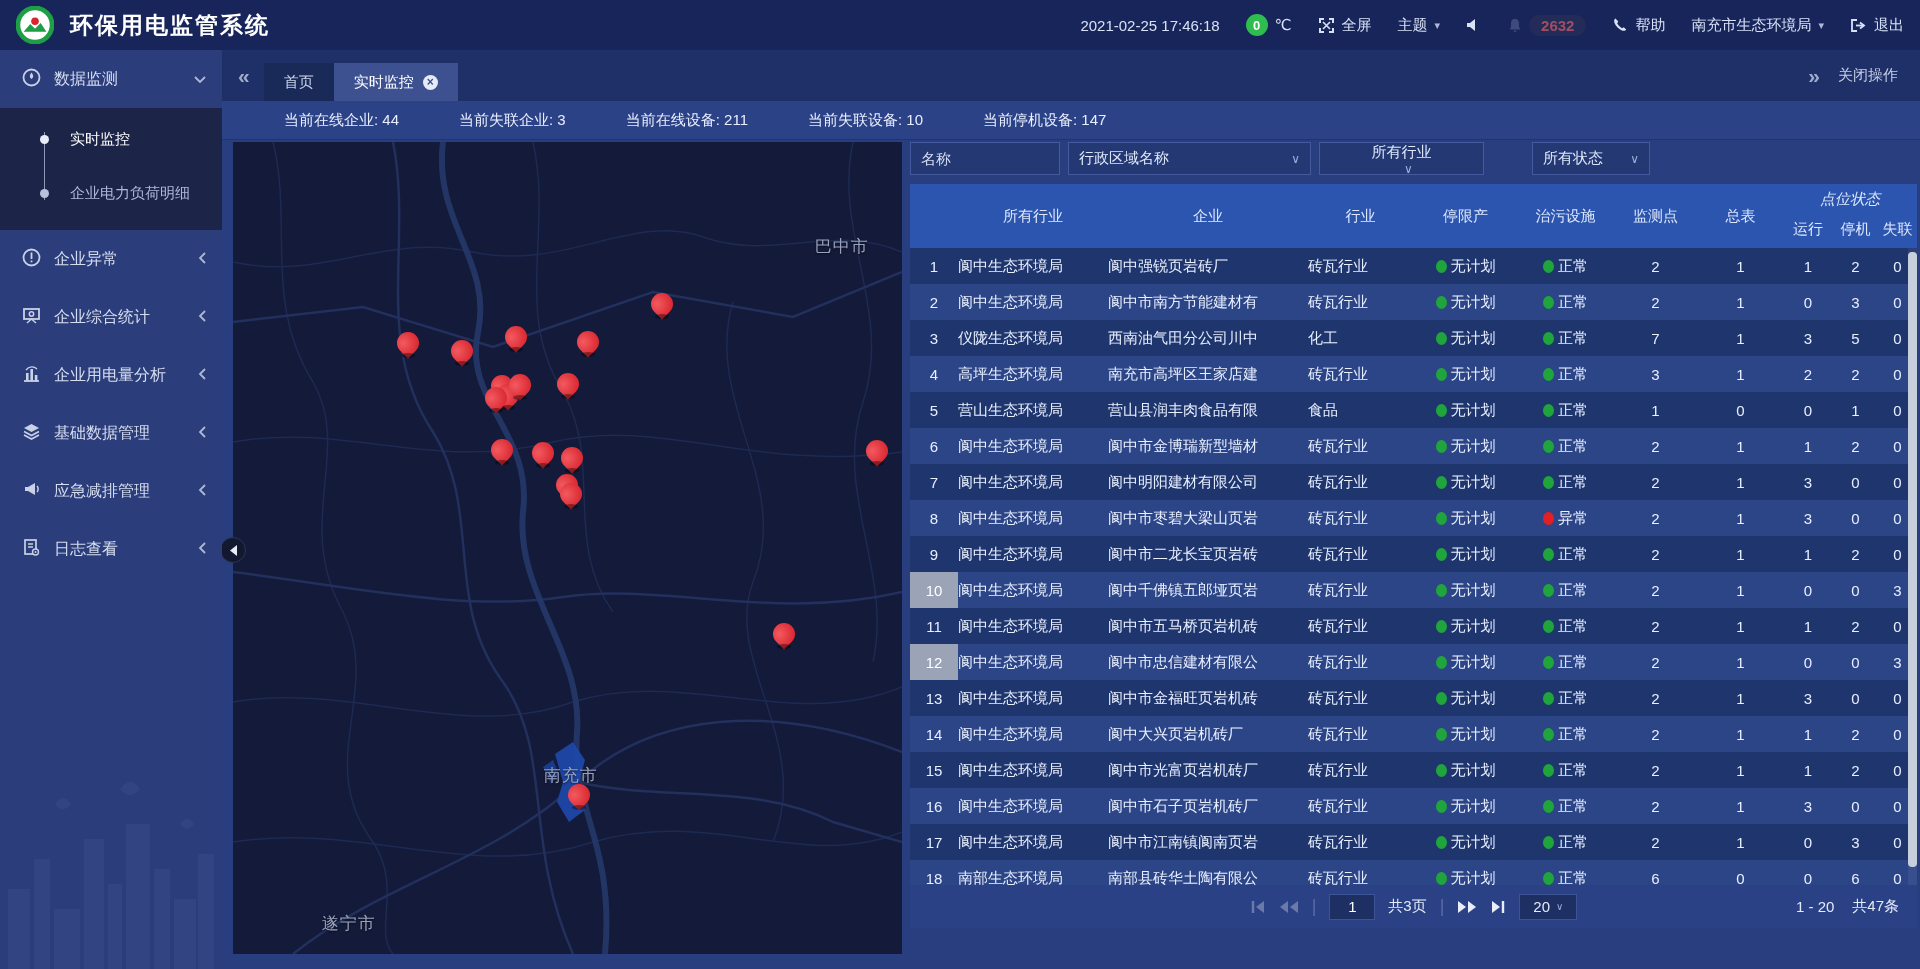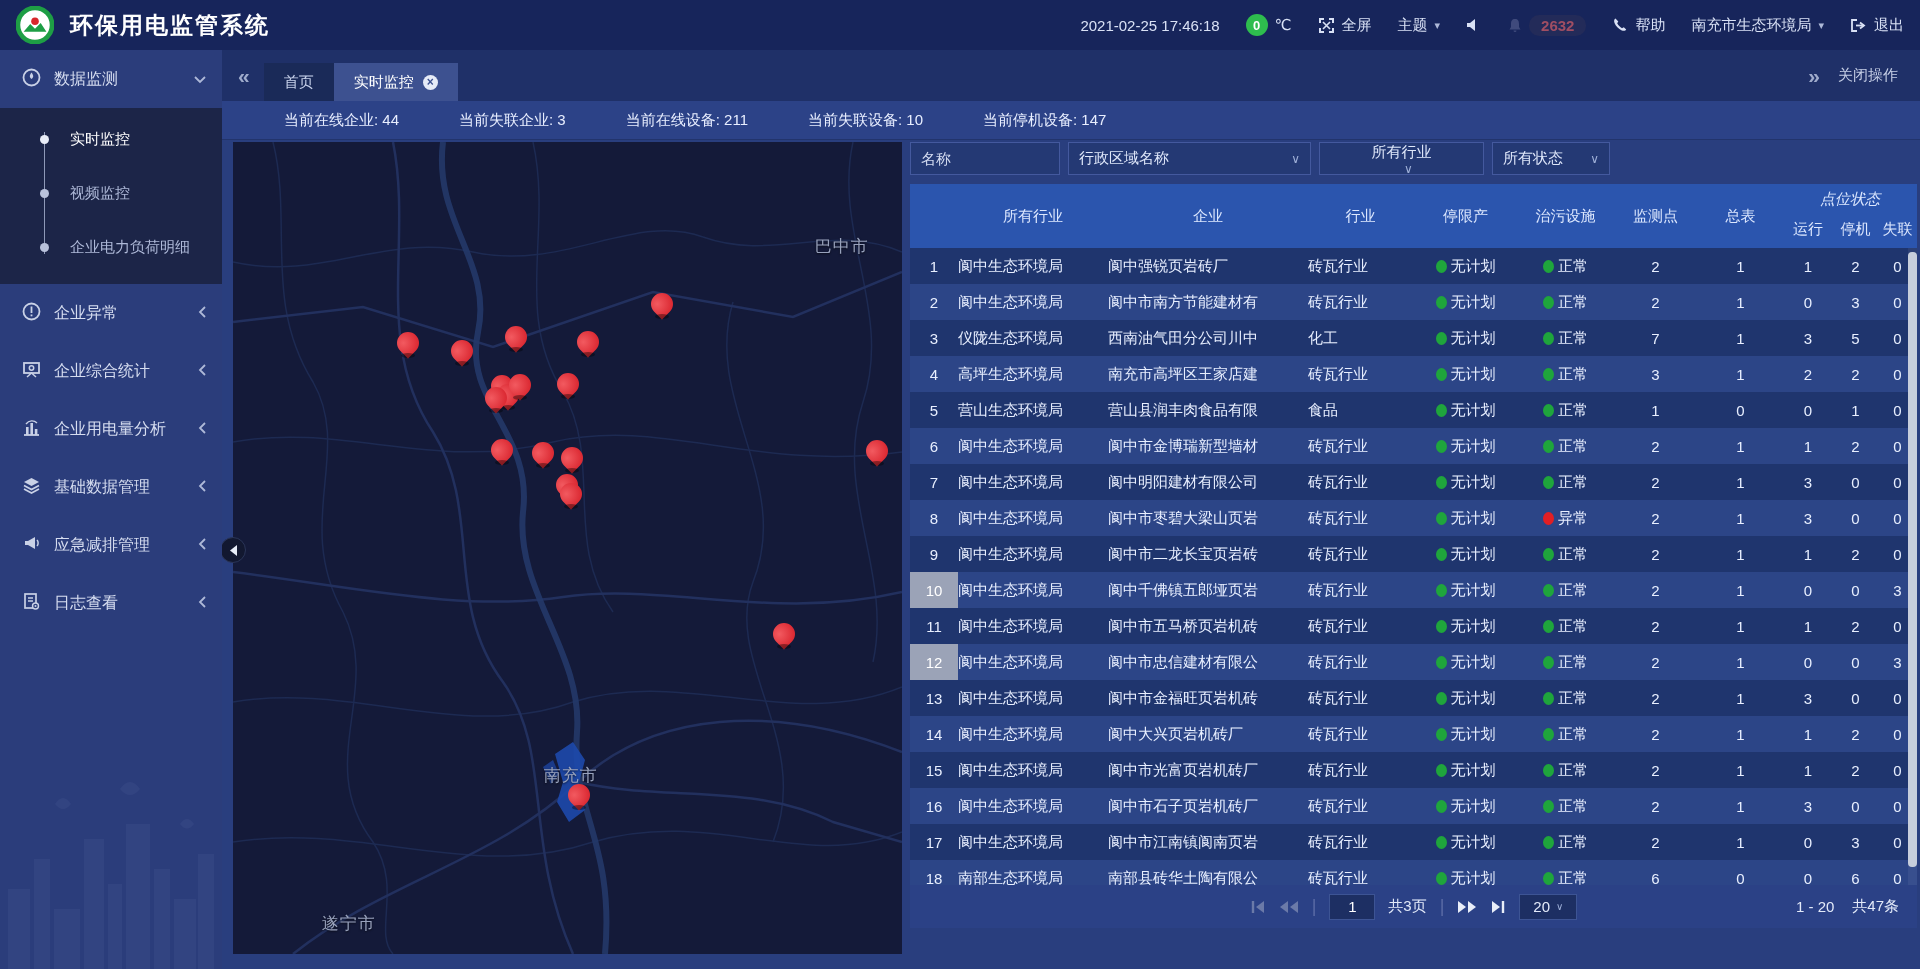--- a/index.html
+++ b/index.html
@@ -55,21 +55,21 @@
   .pin::before{content:"";position:absolute;left:0;top:0;width:22px;height:22px;background:radial-gradient(circle at 35% 35%, #F25A60, #DC2B34 72%);border-radius:50% 50% 50% 0;transform:rotate(-45deg);}
   .map-handle{position:absolute;left:-13px;top:48.7%;width:26px;height:26px;border-radius:50%;background:#121830;border:1px solid #2A3558;display:flex;align-items:center;justify-content:center;cursor:pointer;z-index:5;}
 
   
   .rpanel{position:absolute;left:688px;top:2px;width:1007px;height:786px;}
   .filters{height:36px;display:flex;gap:8px;margin-bottom:6px;}
   .fctrl{height:33px;background:#243974;border:1px solid #44599E;color:#DFE7FA;font-size:15px;display:flex;align-items:center;padding:0 10px;justify-content:space-between;cursor:pointer;}
   .fctrl .sel-caret{color:#9FB0D8;font-size:12px;margin-left:14px;}
   input.fname{height:33px;width:150px;background:#243974;border:1px solid #44599E;color:#DFE7FA;font-size:15px;padding:0 10px;outline:none;}
   input.fname::placeholder{color:#D5DDF2;}
-  .w-region{width:243px;align-items:center;}.w-industry{width:165px;flex-direction:column;}.w-status{width:118px;}
+  .w-region{width:243px;align-items:center;}.w-industry{width:165px;flex-direction:column;}.w-status{width:118px;margin-left:40px;}
 
   .grid-cols{display:grid;grid-template-columns:48px 150px 200px 105px 105px 95px 85px 85px 50px 45px 39px;}
   .thead{height:64px;background:#2B55AE;color:#DCE7FE;font-size:15px;grid-template-rows:26px 38px;}
   .thead .h-main{grid-row:1/3;display:flex;align-items:center;justify-content:center;}
   .thead .h-group{grid-column:9/12;grid-row:1;display:flex;align-items:flex-end;justify-content:center;font-style:italic;padding-bottom:1px;}
   .thead .h-sub{grid-row:2;display:flex;align-items:center;justify-content:center;}
 
   .tbody{position:relative;height:637px;overflow:hidden;}
   .trow{height:36px;color:#E8EFFF;font-size:15px;}
   .trow.odd{background:#1F356E;}
@@ -177,24 +177,20 @@
                 <path d="M1 1 L6 6 L11 1" fill="none" stroke="#AEB9D8" stroke-width="1.8"></path>
               </svg></span>
           </div>
           <div class="side-sub">
             <div class="side-sub-item active">
               <span class="dot"></span>
               <span>实时监控</span>
             </div>
             <div class="side-sub-item">
               <span class="dot"></span>
-              <span>视频监控</span>
-            </div>
-            <div class="side-sub-item">
-              <span class="dot"></span>
               <span>企业电力负荷明细</span>
             </div>
           </div>
         </div>
         <div class="side-group">
           <div class="side-item">
             <span class="ic"><svg width="19" height="19" viewBox="0 0 19 19">
                 <circle cx="9.5" cy="9.5" r="8" fill="none" stroke="#C9D1E6" stroke-width="1.8"></circle>
                 <rect x="8.6" y="4.5" width="1.8" height="6.5" fill="#C9D1E6"></rect>
                 <rect x="8.6" y="12.5" width="1.8" height="1.8" fill="#C9D1E6"></rect>

